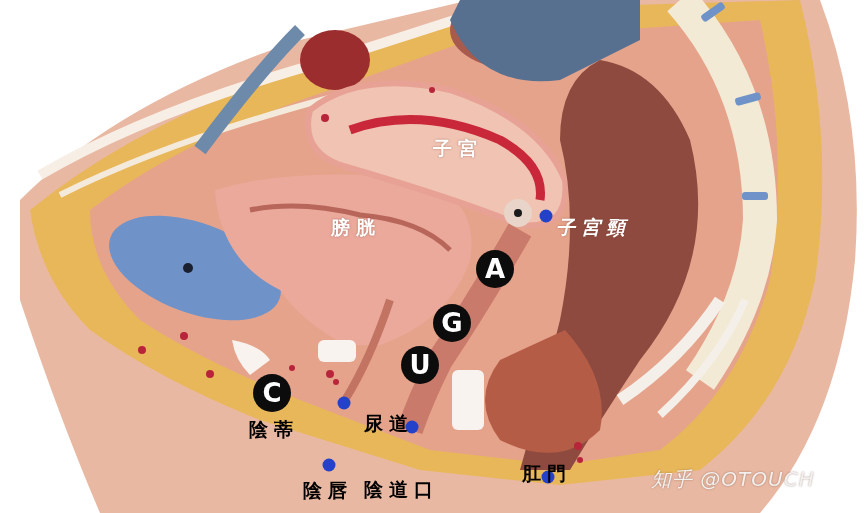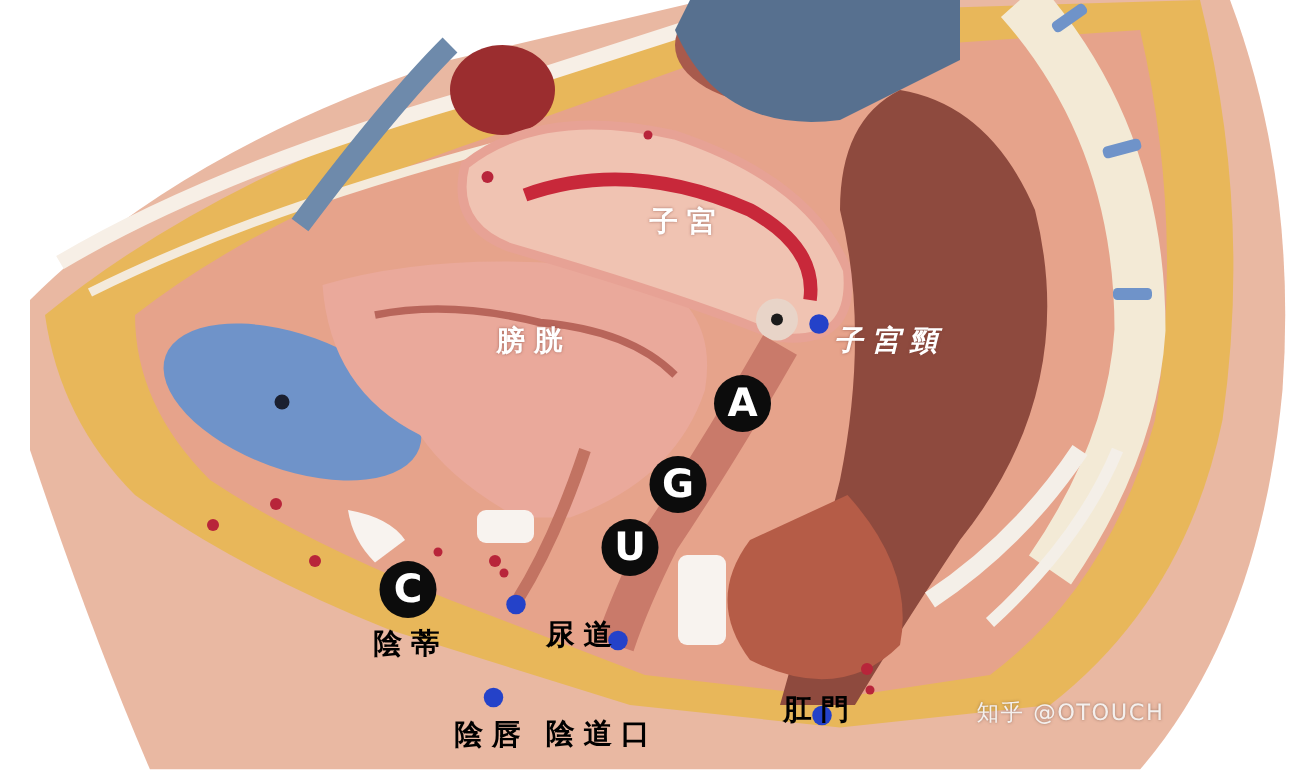--- a/index.html
+++ b/index.html
@@ -4,21 +4,21 @@
 <style>
   html, body { margin: 0; padding: 0; background: #ffffff; }
   body { width: 865px; height: 513px; overflow: hidden; position: relative; font-family: "DejaVu Sans", sans-serif; }
   #stage { position: absolute; left: 0; top: 0; width: 865px; height: 372px; }
   svg { position: absolute; left: 0; top: 0; }
   .lbl { position: absolute; font-size: 19px; font-weight: bold; letter-spacing: 6px; white-space: nowrap; line-height: 1; }
   .lbl.white { color: #ffffff; text-shadow: 0 0 2px rgba(120,60,50,0.6); }
   .lbl.blue { color: #000000; }
   .dot { position: absolute; width: 13px; height: 13px; border-radius: 50%; background: #2442c9; transform: translate(-50%,-50%); }
   .badge { position: absolute; width: 38px; height: 38px; border-radius: 50%; background: #0c0c0c; color: #ffffff; font-family: "DejaVu Sans", sans-serif; font-weight: bold; font-size: 26px; display: flex; align-items: center; justify-content: center; transform: translate(-50%,-50%); }
-  .wm { position: absolute; font-size: 15px; color: #f4f0ee; text-shadow: 0 0 2px rgba(90,60,50,0.55); white-space: nowrap; letter-spacing: 1px; }
+  .wm { position: absolute; font-size: 20px; color: #f4f0ee; text-shadow: 0 0 2px rgba(90,60,50,0.55); white-space: nowrap; letter-spacing: 1px; font-style: italic; }
 </style>
 </head>
 <body>
 
 <div id="stage">
   <svg width="865" height="513" viewBox="0 0 865 513">
 
     <path d="M20 200 Q120 100 300 40 L470 0 L820 0 Q865 120 855 260 Q840 420 760 513 L100 513 Q60 420 20 300 Z" fill="#e9b8a2"></path>
 
     <path d="M30 210 Q140 120 320 60 L470 10 L800 0 Q835 140 815 280 Q790 400 700 470 L560 485 L420 470 L260 420 Q160 380 90 330 Q40 280 30 210 Z" fill="#e8b75a"></path>

